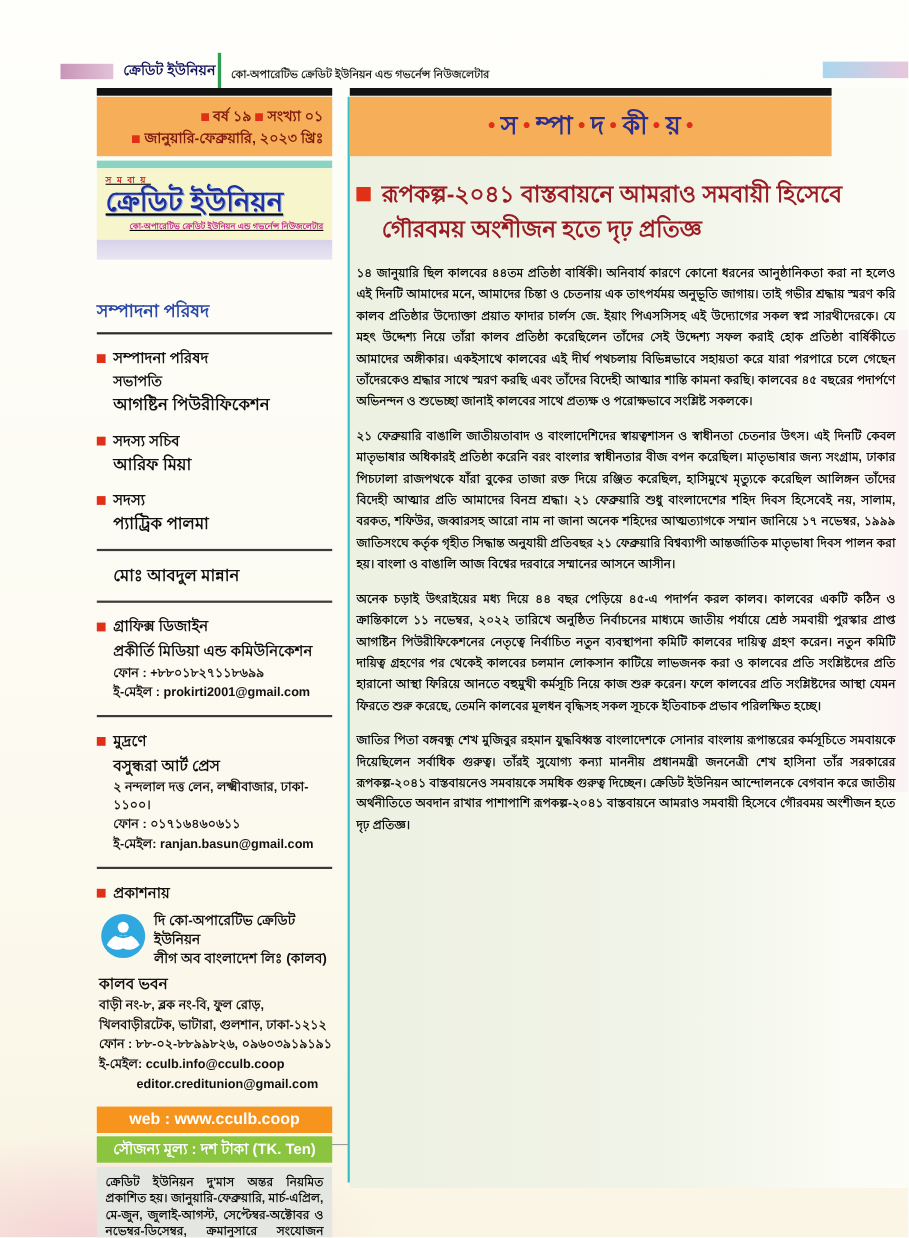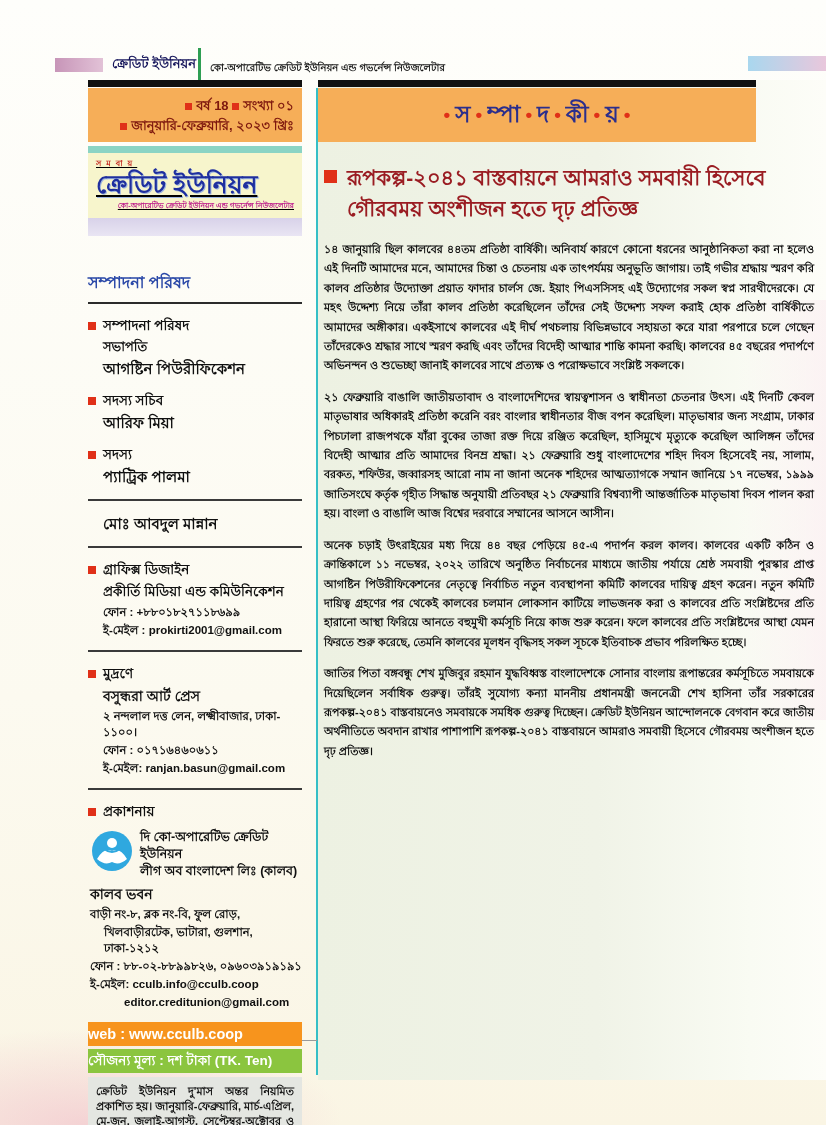--- a/index.html
+++ b/index.html
@@ -52,23 +52,23 @@
   .t  { font-size:13.5px; font-weight:800; color:#101010; line-height:18px; }
   .sub  { margin-left:15px; font-size:13px; font-weight:600; color:#101010; line-height:19px; margin-top:2px; }
   .name { margin-left:15px; font-size:15px; font-weight:800; color:#101010; line-height:20px; margin-top:3px; }
   .info { margin-left:15px; font-size:11.5px; font-weight:700; color:#101010; line-height:16px; margin-top:2px; }
 
   .pub-org { display:flex; gap:6px; margin:8px 0 4px 2px; align-items:flex-start; }
   .cculb-logo { flex:0 0 auto; }
   .org-lines { font-size:12.5px; font-weight:800; line-height:17px; color:#101010; }
 
   .web-bar { margin-top:12px; height:24px; background:#F7941D; color:#fff; font-weight:800;
-    font-size:14.5px; line-height:24px; }
+    font-size:14.5px; text-align:center; line-height:24px; }
   .price-bar { margin-top:3px; height:24px; background:#8BC53F; color:#fff; font-weight:800;
-    font-size:13.5px; text-align:left; line-height:24px; }
+    font-size:13.5px; text-align:center; line-height:24px; }
   .note-box { margin-top:4px; background:#E4E6E1; padding:7px 8px; font-size:11px;
     font-weight:700; line-height:15px; color:#101010; text-align:justify; }
   .note-lead { font-weight:800; }
 
   
   .main { position:absolute; left:318px; top:80px; width:508px; }
   .main .bar-black { width:438px; }
   .edit-bar { margin-top:1px; width:438px; height:54px; background:#F6AE58;
     display:flex; align-items:center; justify-content:center; }
   .edit-bar .ltr { color:#2B2E8C; font-weight:800; font-size:23px; }
@@ -98,21 +98,21 @@
   <div class="hdr-grad"></div>
 
   <div class="vline"></div>
   <div class="tick"></div>
 
   <aside class="sidebar">
     <div class="bar-black"></div>
 
     <div class="issue-box">
       <div>
-        <span class="rb"></span><span>বর্ষ 18</span>
+        <span class="rb"></span><span>বর্ষ ১৯</span>
         <span class="rb"></span><span>সংখ্যা ০১</span>
       </div>
       <div>
         <span class="rb"></span><span>জানুয়ারি-ফেব্রুয়ারি, ২০২৩ খ্রিঃ</span>
       </div>
     </div>
 
     <div class="teal-strip"></div>
 
     <div class="masthead">
@@ -199,21 +199,21 @@
           </svg>
         </span>
         <span class="org-lines">
           <span>দি কো-অপারেটিভ ক্রেডিট ইউনিয়ন</span><br>
           <span>লীগ অব বাংলাদেশ লিঃ (কালব)</span>
         </span>
       </div>
 
       <div class="name" style="margin-left:2px;font-size:14px">কালব ভবন</div>
       <div class="info" style="margin-left:2px">বাড়ী নং-৮, ব্লক নং-বি, ফুল রোড়,</div>
-      <div class="info" style="margin-left:16px">খিলবাড়ীরটেক, ভাটারা, গুলশান, ঢাকা-১২১২</div>
+      <div class="info" style="margin-left:2px">খিলবাড়ীরটেক, ভাটারা, গুলশান, ঢাকা-১২১২</div>
       <div class="info" style="margin-left:2px">ফোন : ৮৮-০২-৮৮৯৯৮২৬, ০৯৬০৩৯১৯১৯১</div>
       <div class="info" style="margin-left:2px">ই-মেইল: cculb.info@cculb.coop</div>
       <div class="info" style="margin-left:2px;padding-left:34px">editor.creditunion@gmail.com</div>
     </div>
 
     <div class="web-bar">web : www.cculb.coop</div>
     <div class="price-bar">সৌজন্য মূল্য : দশ টাকা (TK. Ten)</div>
 
     <div class="note-box">
       <span class="note-lead">ক্রেডিট ইউনিয়ন</span><span> দু'মাস অন্তর নিয়মিত প্রকাশিত হয়। জানুয়ারি-ফেব্রুয়ারি, মার্চ-এপ্রিল, মে-জুন, জুলাই-আগস্ট, সেপ্টেম্বর-অক্টোবর ও নভেম্বর-ডিসেম্বর, ক্রমানুসারে সংযোজন প্রকাশিত হচ্ছে।</span>

